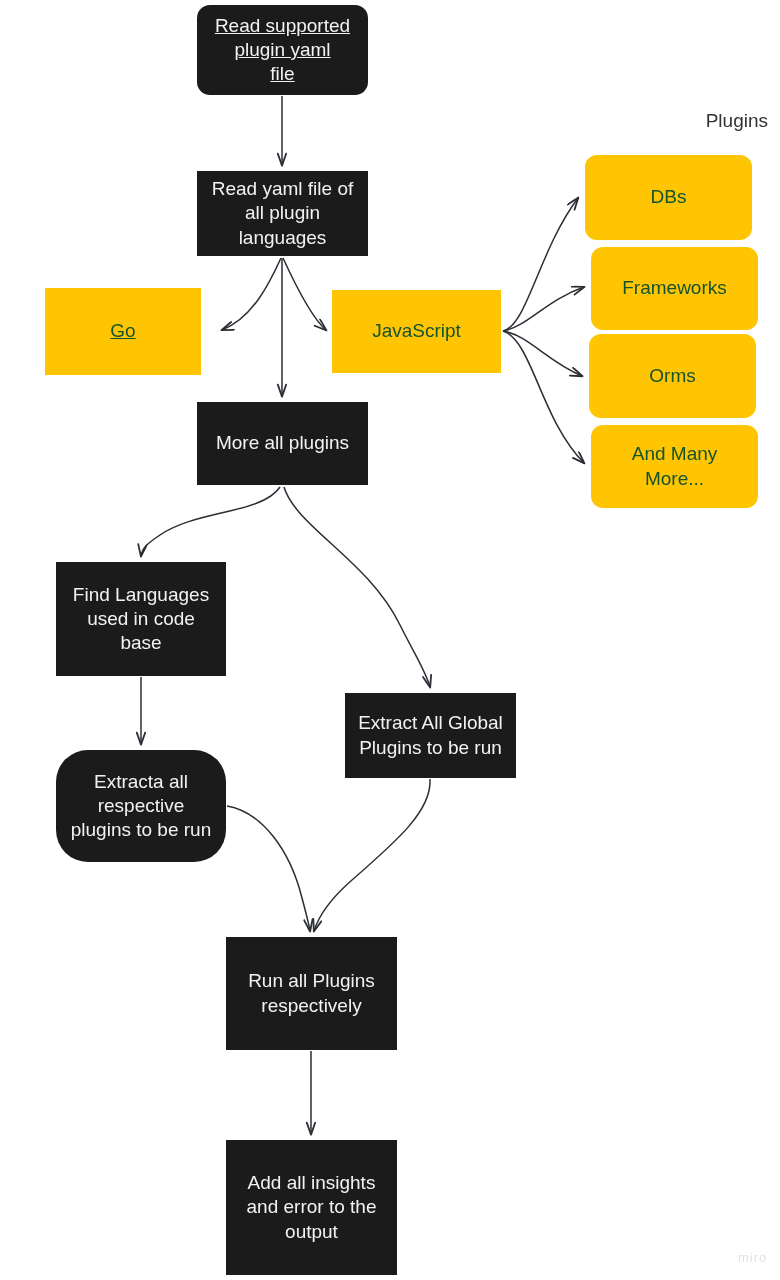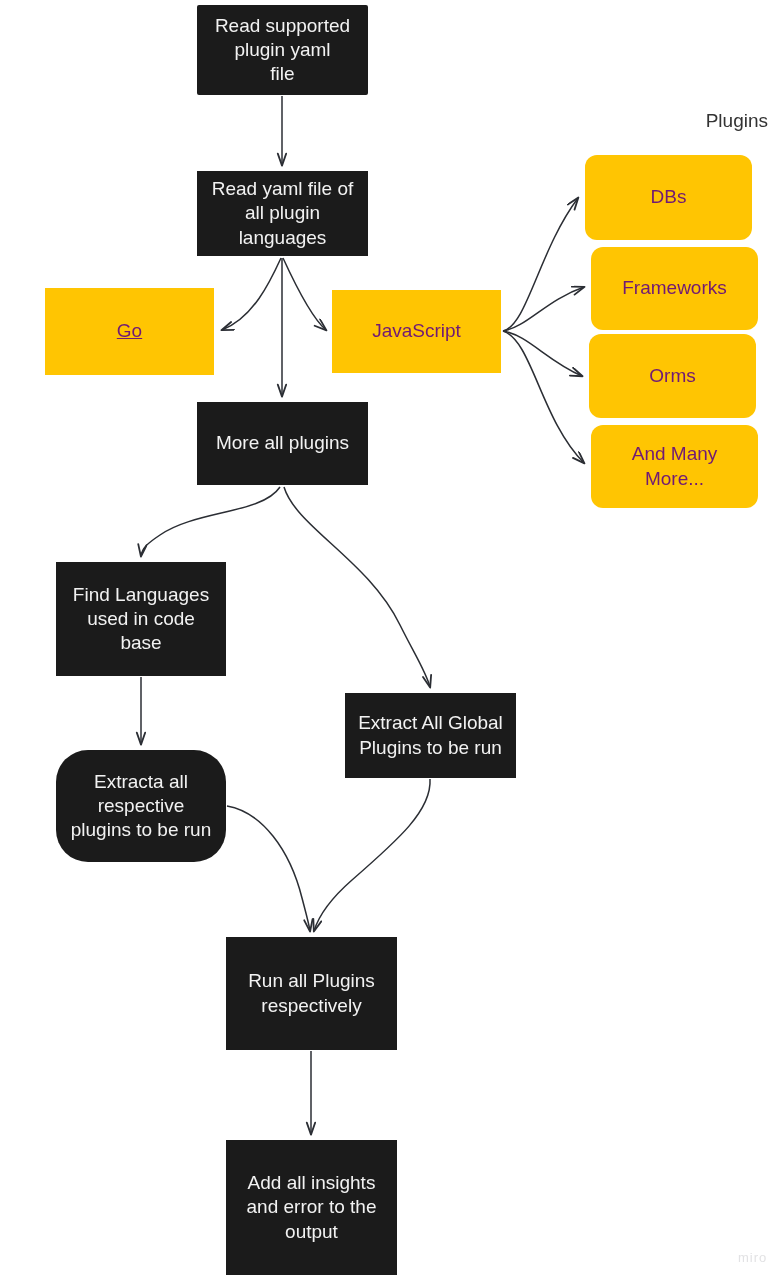--- a/index.html
+++ b/index.html
@@ -34,24 +34,24 @@
     white-space: pre-line;
     padding: 2px 6px;
   }
   .node.dark {
     background: #1b1b1b;
     color: #f2f2f2;
     font-size: 19px;
   }
   .node.yellow {
     background: #FFC502;
-    color: #701a75;
+    color: #14532d;
     font-size: 19px;
   }
-  .node.round14 { border-radius: 2px; }
+  .node.round14 { border-radius: 13px; text-decoration: underline; }
   .node.round12 { border-radius: 12px; }
   .group-label {
     position: absolute;
     color: #333333;
     font-size: 19px;
     text-align: right;
     white-space: nowrap;
   }
   .watermark {
     position: absolute;
@@ -107,21 +107,21 @@
   <div class="group-label" style="left:568px; top:110px; width:200px;">Plugins</div>
 
   <div class="node dark round14" style="left:197px; top:5px; width:171px; height:90px;">Read supported
 plugin yaml
 file</div>
 
   <div class="node dark" style="left:197px; top:171px; width:171px; height:85px;">Read yaml file of
 all plugin
 languages</div>
 
-  <div class="node yellow" style="left:45px; top:288px; width:169px; height:87px;text-decoration:underline;">Go</div>
+  <div class="node yellow" style="left:45px; top:288px; width:156px; height:87px;text-decoration:underline;">Go</div>
 
   <div class="node yellow" style="left:332px; top:290px; width:169px; height:83px;">JavaScript</div>
 
   <div class="node yellow round12" style="left:585px; top:155px; width:167px; height:85px;">DBs</div>
 
   <div class="node yellow round12" style="left:591px; top:247px; width:167px; height:83px;">Frameworks</div>
 
   <div class="node yellow round12" style="left:589px; top:334px; width:167px; height:84px;">Orms</div>
 
   <div class="node yellow round12" style="left:591px; top:425px; width:167px; height:83px;">And Many

